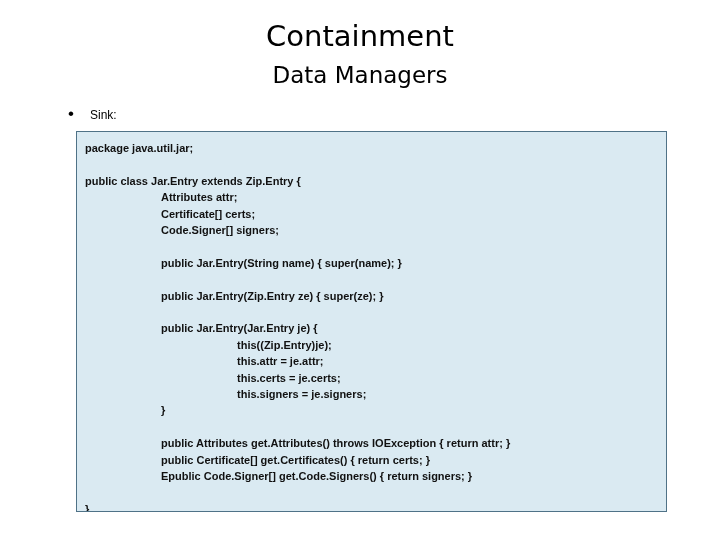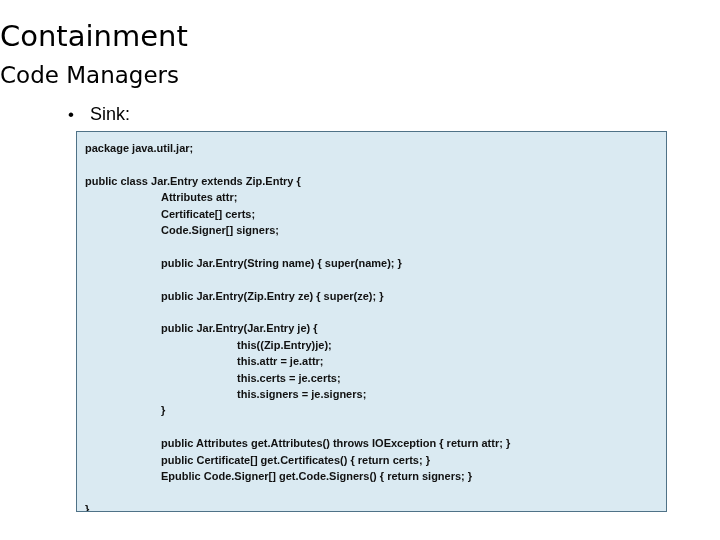--- a/index.html
+++ b/index.html
@@ -24,20 +24,21 @@
     height: 540px;
     background: #ffffff;
   }
 
   
   .title-block {
     position: absolute;
     left: 0;
     top: 18px;
     width: 720px;
+    text-align: center;
   }
   .slide-title {
     font-family: "DejaVu Sans", sans-serif;
     font-size: 29px;
     font-weight: 400;
     color: #000000;
     line-height: 36px;
     letter-spacing: 0px;
     white-space: nowrap;
   }
@@ -61,21 +62,21 @@
     font-family: "Liberation Sans", sans-serif;
   }
   .bullet-dot {
     font-size: 17px;
     color: #000000;
     line-height: 20px;
     width: 22px;
     display: inline-block;
   }
   .bullet-label {
-    font-size: 18px;
+    font-size: 12px;
     color: #000000;
     line-height: 20px;
     white-space: nowrap;
     text-align: right;
   }
 
   
   .code-box {
     position: absolute;
     left: 76px;
@@ -108,21 +109,21 @@
     height: 16.4px;
   }
 </style>
 </head>
 <body>
 
 <div class="slide">
 
   <div class="title-block">
     <div class="slide-title">Containment</div>
-    <div class="slide-subtitle">Code Managers</div>
+    <div class="slide-subtitle">Data Managers</div>
   </div>
 
   <div class="bullet-row">
     <span class="bullet-dot">•</span>
     <span class="bullet-label">Sink:</span>
   </div>
 
   <div class="code-box" style="background: rgb(218, 234, 242); border-color: rgb(79, 114, 135);">
     <div class="code-inner" id="code-inner"><div class="code-line">package java.util.jar;</div><div class="code-line blank">&nbsp;</div><div class="code-line">public class Jar.Entry extends Zip.Entry {</div><div class="code-line" style="padding-left: 76px;">Attributes attr;</div><div class="code-line" style="padding-left: 76px;">Certificate[] certs;</div><div class="code-line" style="padding-left: 76px;">Code.Signer[] signers;</div><div class="code-line blank">&nbsp;</div><div class="code-line" style="padding-left: 76px;">public Jar.Entry(String name) { super(name); }</div><div class="code-line blank">&nbsp;</div><div class="code-line" style="padding-left: 76px;">public Jar.Entry(Zip.Entry ze) { super(ze); }</div><div class="code-line blank">&nbsp;</div><div class="code-line" style="padding-left: 76px;">public Jar.Entry(Jar.Entry je) {</div><div class="code-line" style="padding-left: 152px;">this((Zip.Entry)je);</div><div class="code-line" style="padding-left: 152px;">this.attr = je.attr;</div><div class="code-line" style="padding-left: 152px;">this.certs = je.certs;</div><div class="code-line" style="padding-left: 152px;">this.signers = je.signers;</div><div class="code-line" style="padding-left: 76px;">}</div><div class="code-line blank">&nbsp;</div><div class="code-line" style="padding-left: 76px;">public Attributes get.Attributes() throws IOException { return attr; }</div><div class="code-line" style="padding-left: 76px;">public Certificate[] get.Certificates() { return certs; }</div><div class="code-line" style="padding-left: 76px;">Epublic Code.Signer[] get.Code.Signers() { return signers; }</div><div class="code-line blank">&nbsp;</div><div class="code-line">}</div></div>
   </div>

